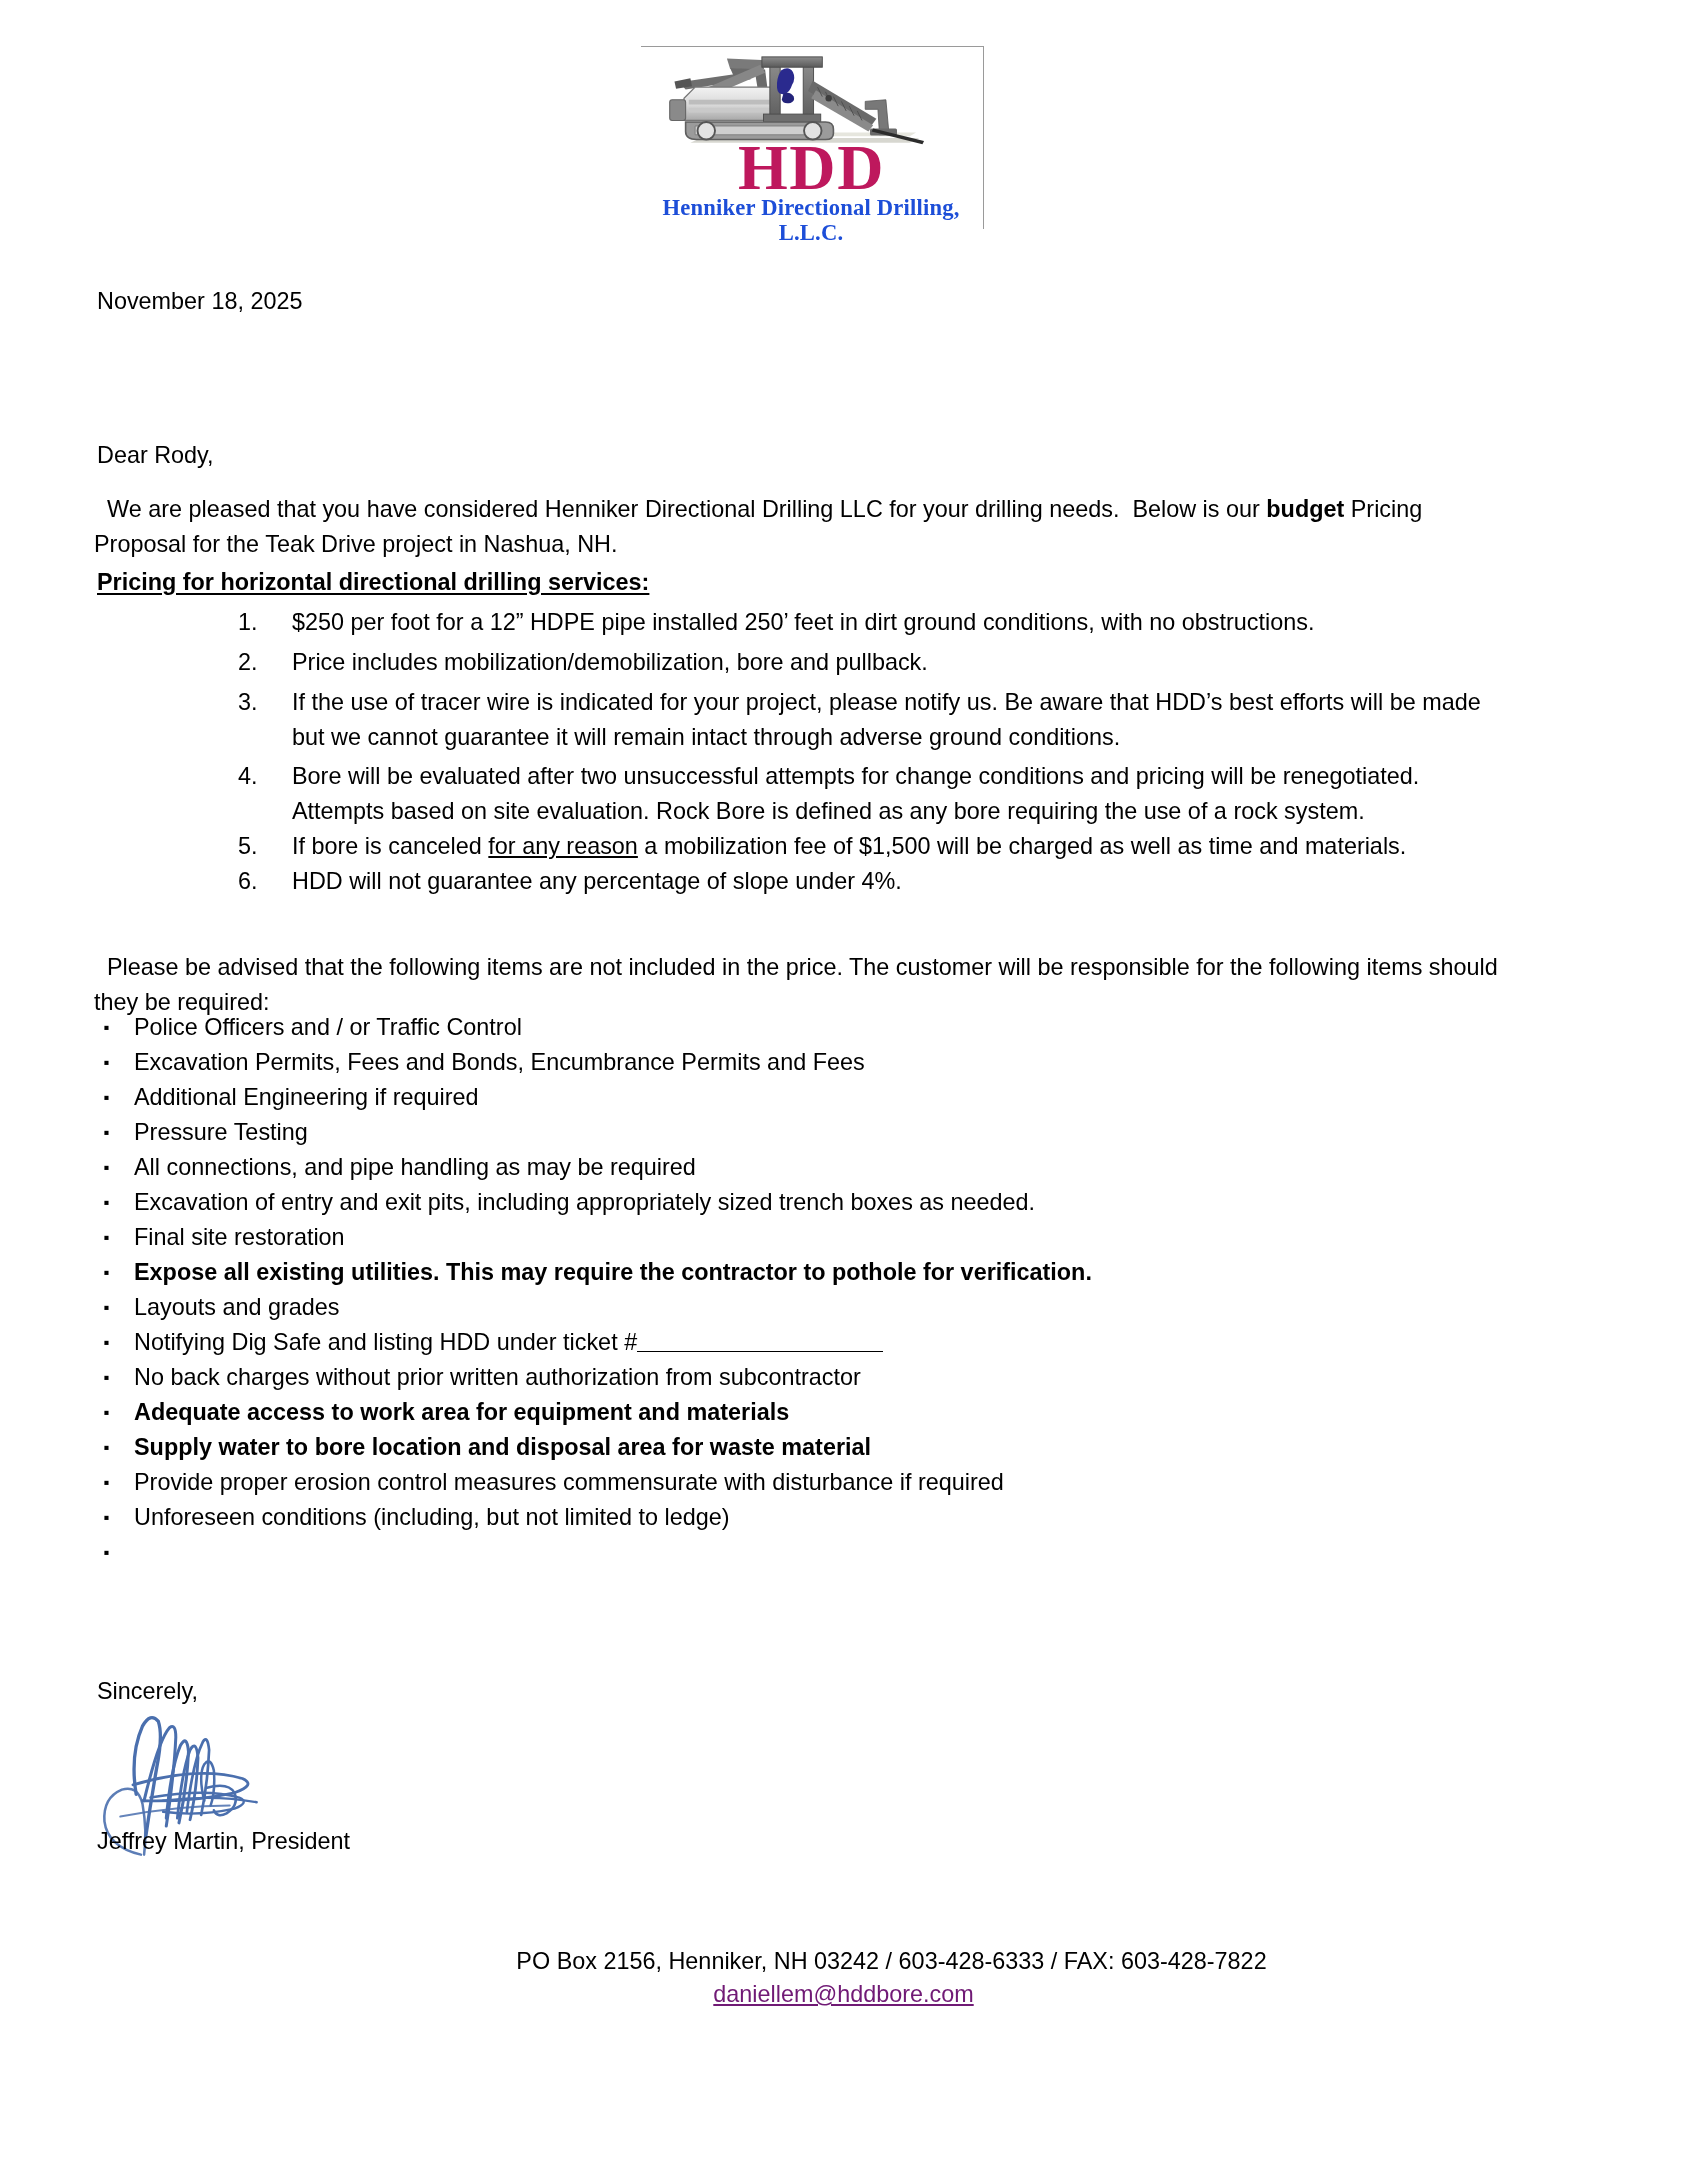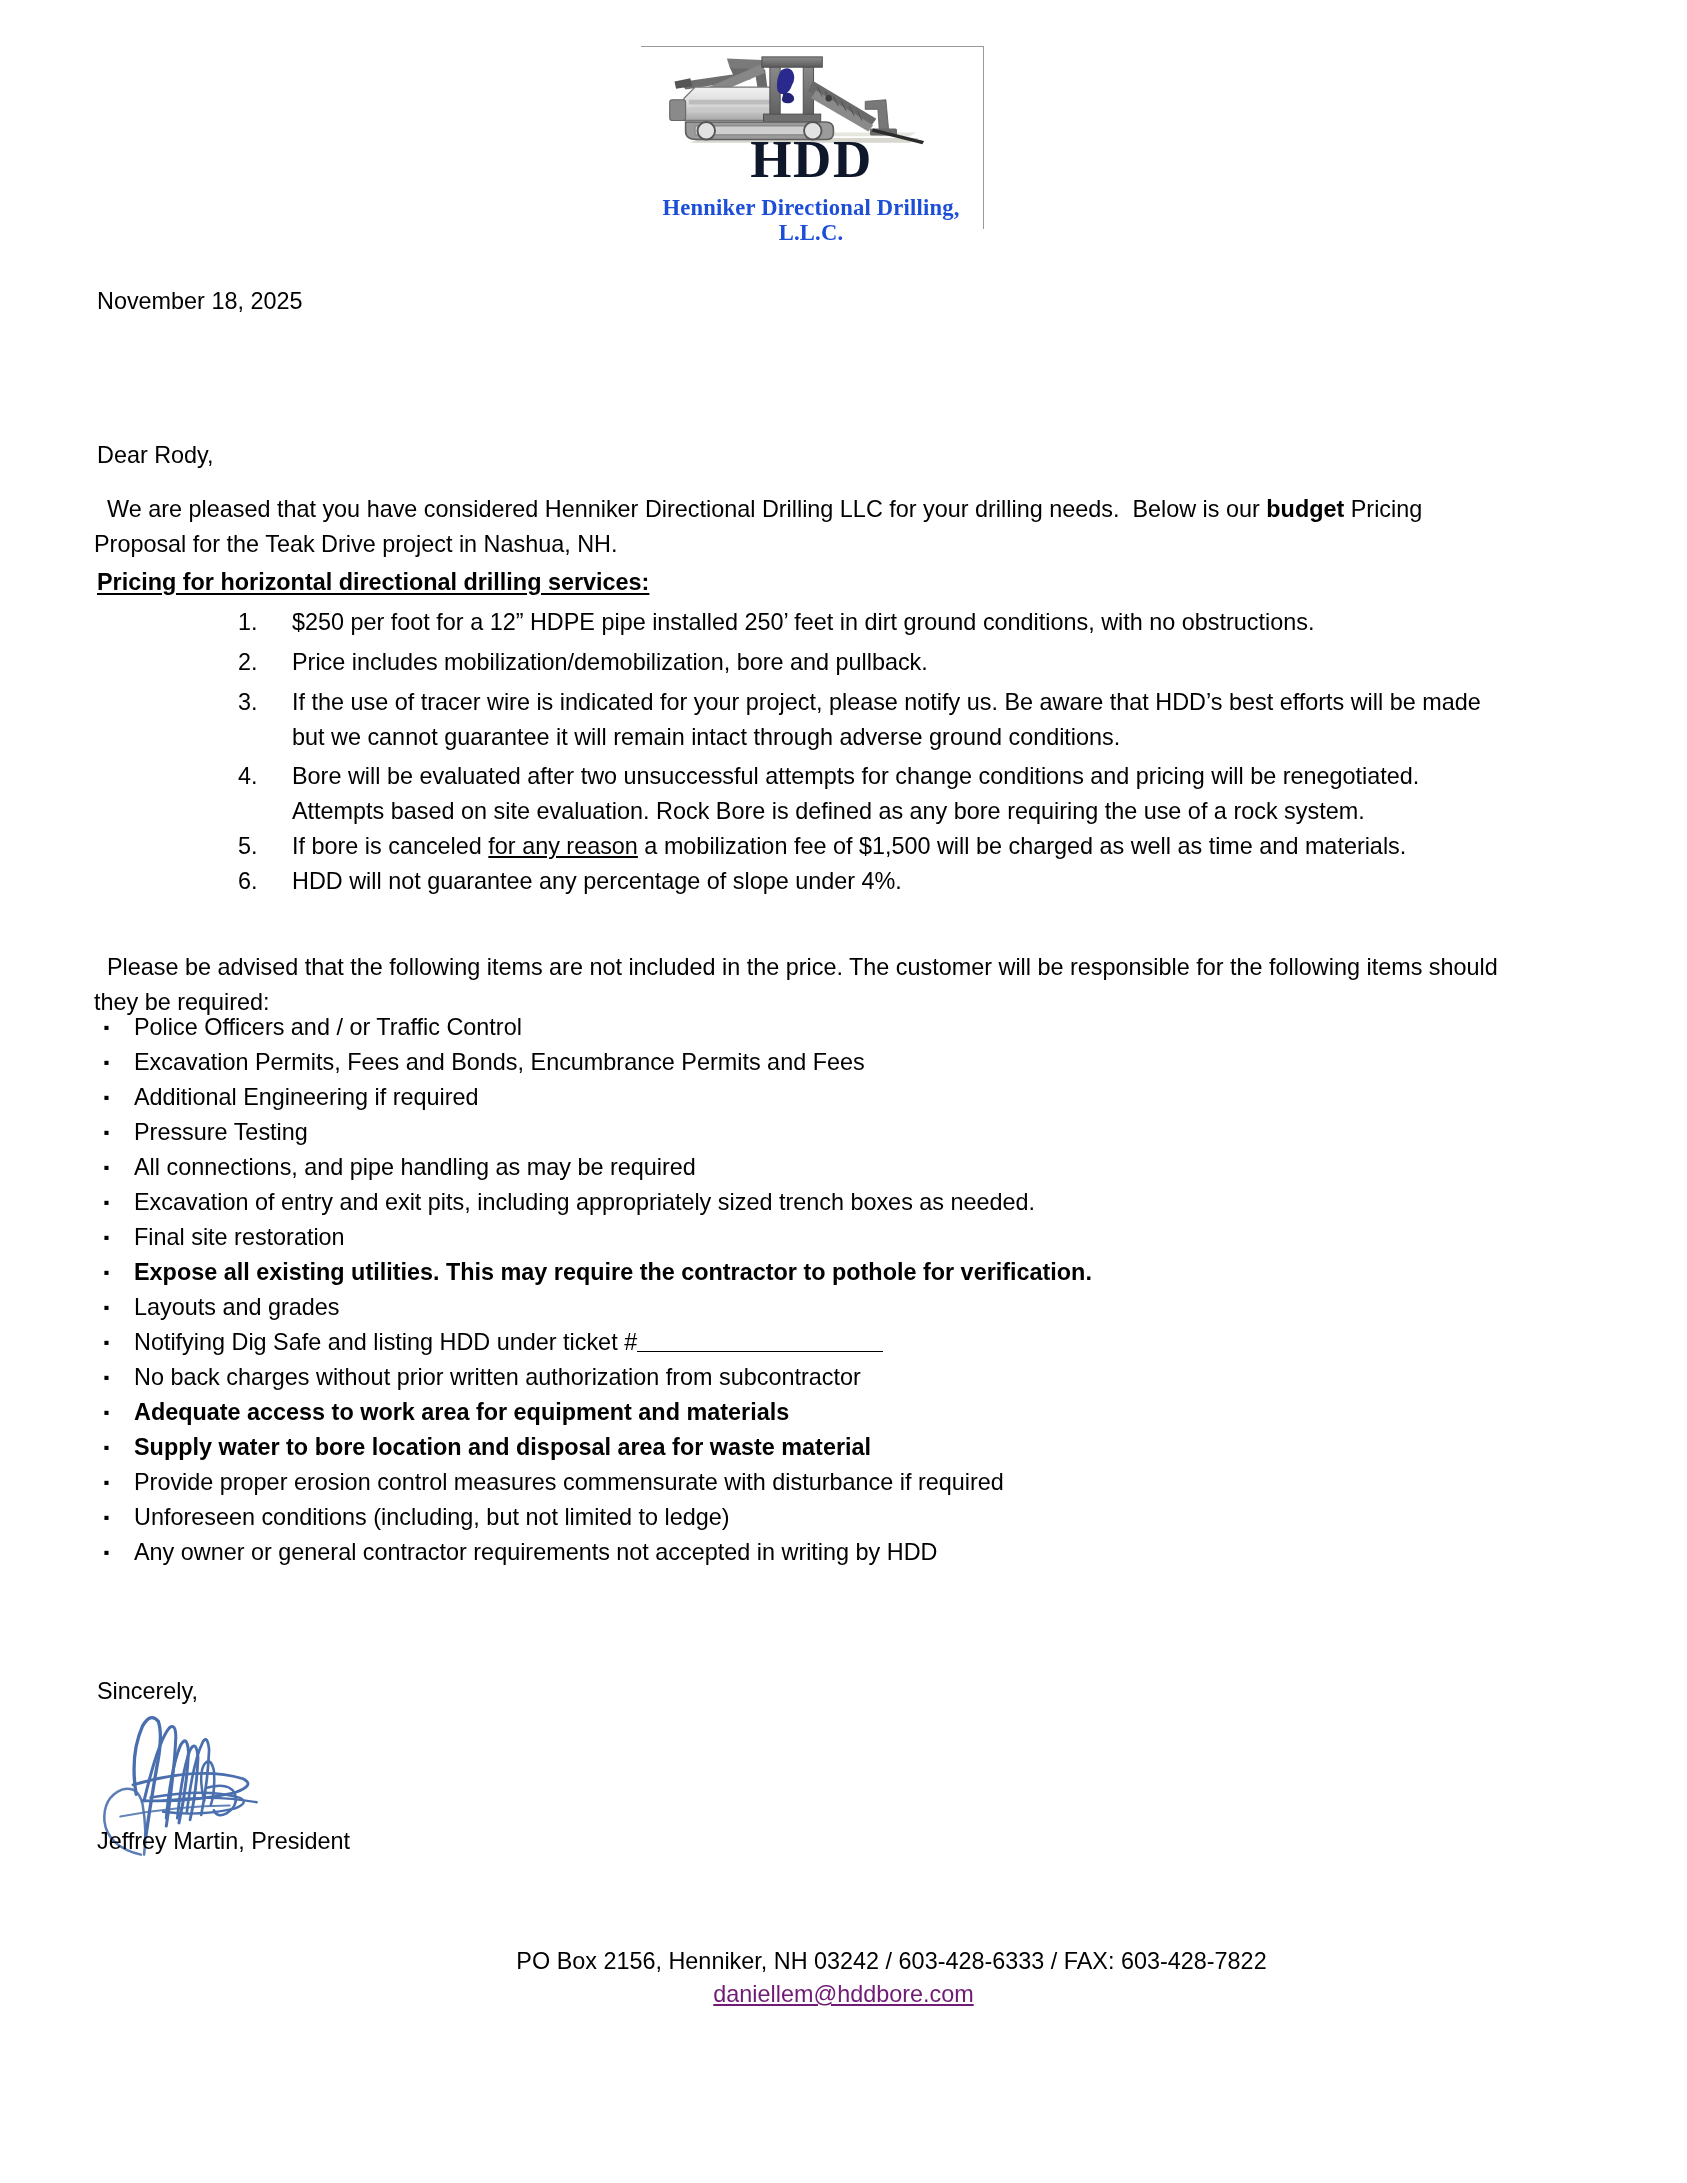--- a/index.html
+++ b/index.html
@@ -34,29 +34,29 @@
   .logo-rig {
     position: absolute;
     left: 16px;
     top: 4.8px;
     width: 302px;
     height: 94px;
   }
   .logo-hdd {
     position: absolute;
     left: 0;
-    top: 74px;
+    top: 83px;
     width: 341px;
     text-align: center;
     font-family: "Liberation Serif", serif;
     font-weight: bold;
-    font-size: 53px;
+    font-size: 64px;
     line-height: 76px;
     letter-spacing: 1.6px;
-    color: #0f172a;
+    color: #be185d;
   }
   .logo-tagline {
     position: absolute;
     left: 0;
     top: 148px;
     width: 340px;
     text-align: center;
     font-family: "Liberation Serif", serif;
     font-weight: bold;
     font-size: 22.6px;
@@ -315,21 +315,21 @@
       <li><span class="bul">▪</span><span>Excavation of entry and exit pits, including appropriately sized trench boxes as needed.</span></li>
       <li><span class="bul">▪</span><span>Final site restoration</span></li>
       <li class="bold"><span class="bul">▪</span><span>Expose all existing utilities. This may require the contractor to pothole for verification.</span></li>
       <li><span class="bul">▪</span><span>Layouts and grades</span></li>
       <li><span class="bul">▪</span><span>Notifying Dig Safe and listing HDD under ticket #</span><span class="ticket-line"></span></li>
       <li><span class="bul">▪</span><span>No back charges without prior written authorization from subcontractor</span></li>
       <li class="bold"><span class="bul">▪</span><span>Adequate access to work area for equipment and materials</span></li>
       <li class="bold"><span class="bul">▪</span><span>Supply water to bore location and disposal area for waste material</span></li>
       <li><span class="bul">▪</span><span>Provide proper erosion control measures commensurate with disturbance if required</span></li>
       <li><span class="bul">▪</span><span>Unforeseen conditions (including, but not limited to ledge)</span></li>
-      <li><span class="bul">▪</span><span>Any owner or general contractor requirements not accepted in writing by HDD</span></li>
+      <li><span class="bul">▪</span></li>
     </ul>
 
     <div class="t sincerely">Sincerely,</div>
 
     <div class="sig-wrap">
       <svg viewBox="0 0 420 200" width="333" height="159" xmlns="http://www.w3.org/2000/svg">
         <g fill="none" stroke="#4a6fae" stroke-linecap="round" stroke-linejoin="round">
           <path d="M68 196 Q26 186 22 154 Q20 124 44 114 Q64 108 70 132 Q76 166 72 196" stroke-width="3.2" opacity="0.9"></path>
           <path d="M62 120 Q54 70 70 34 Q80 16 90 28 Q96 46 88 86 Q80 132 74 174" stroke-width="4.2"></path>
           <path d="M72 128 Q90 52 104 36 Q112 30 112 48 Q110 94 100 160" stroke-width="3.8"></path>

